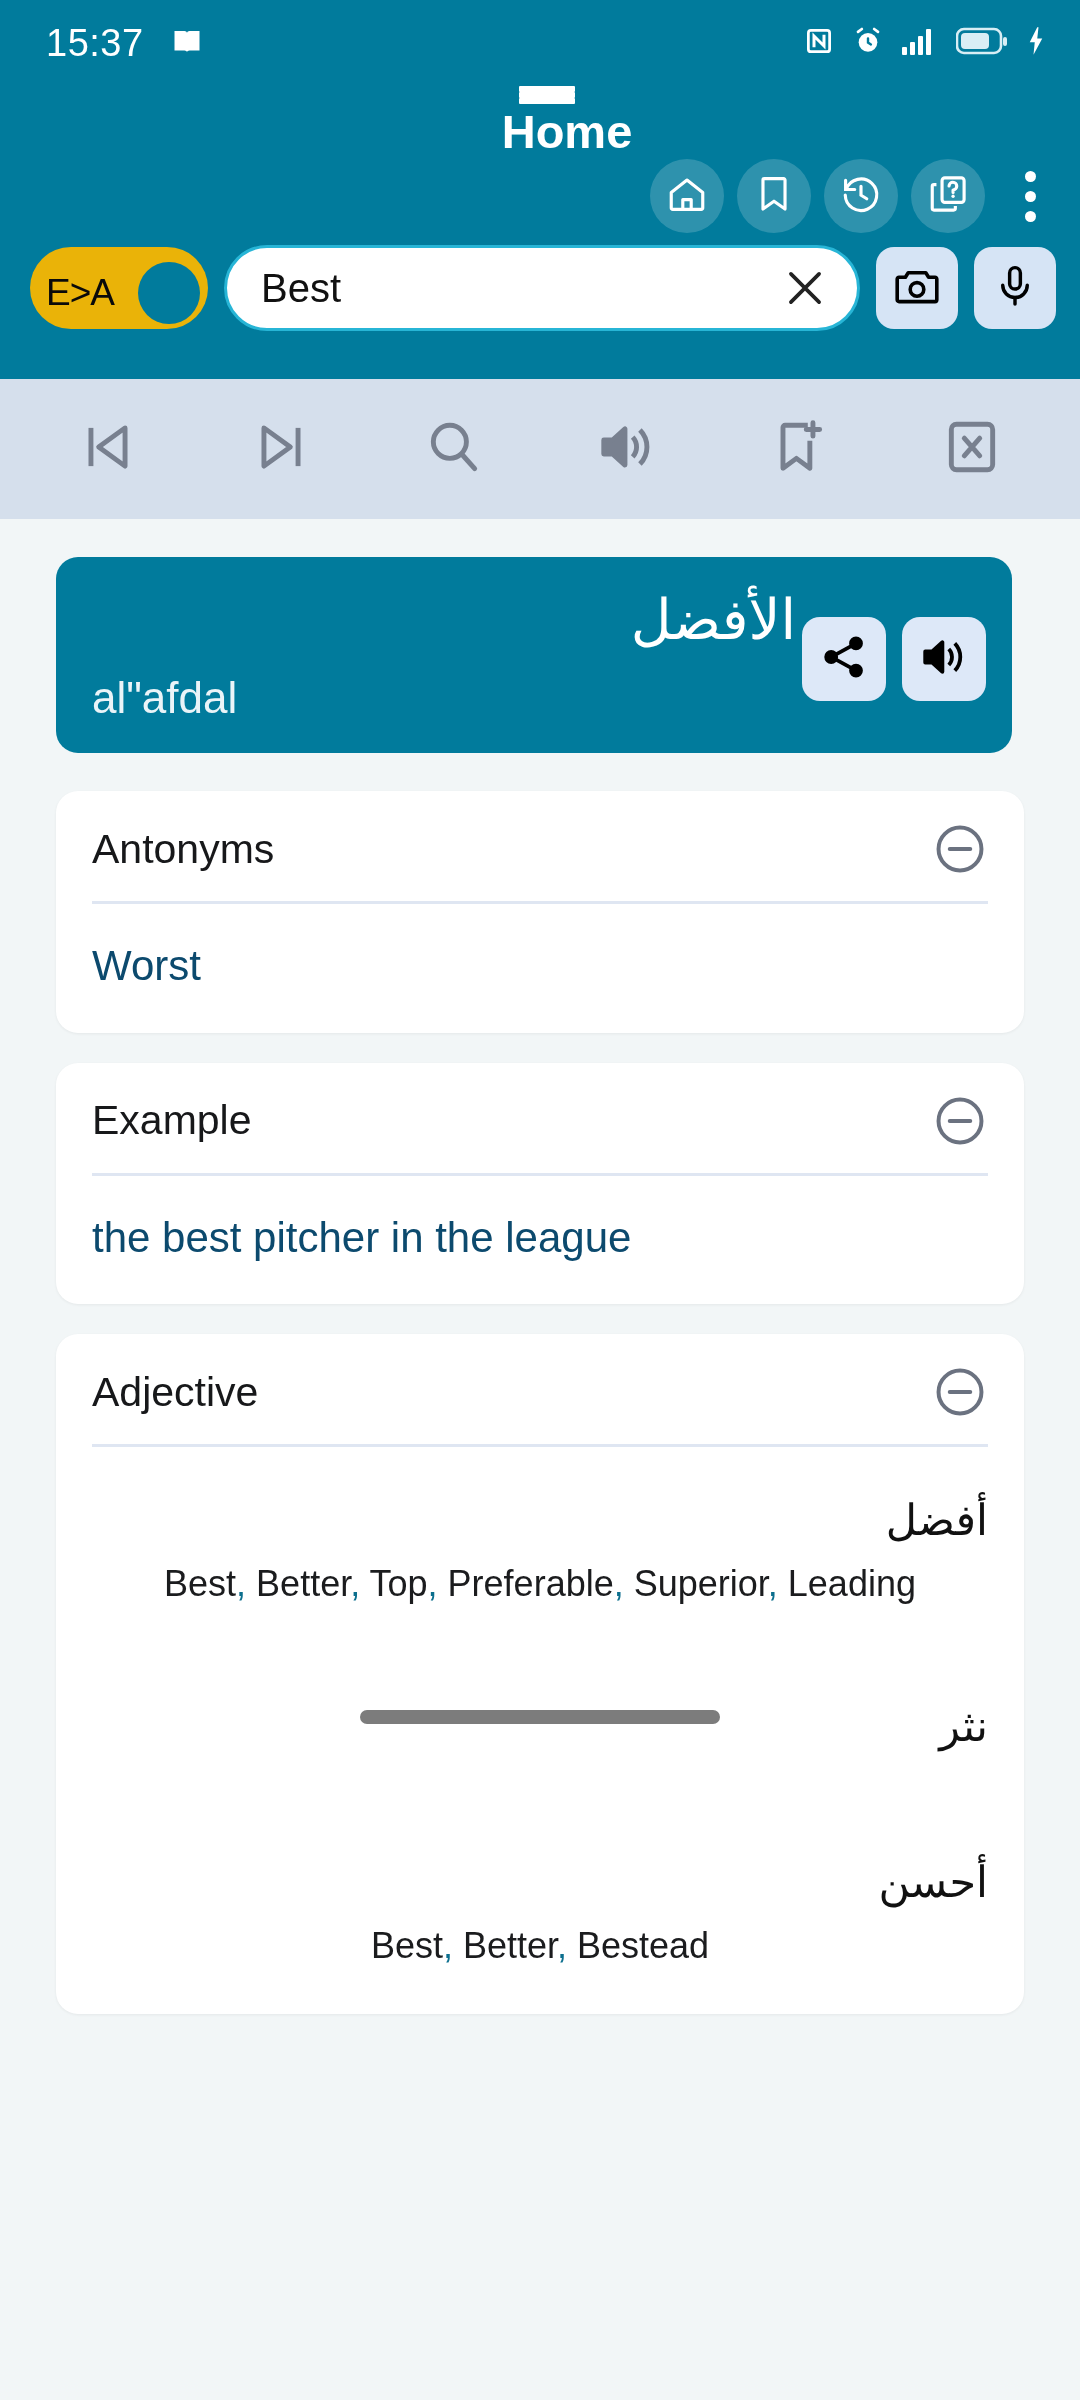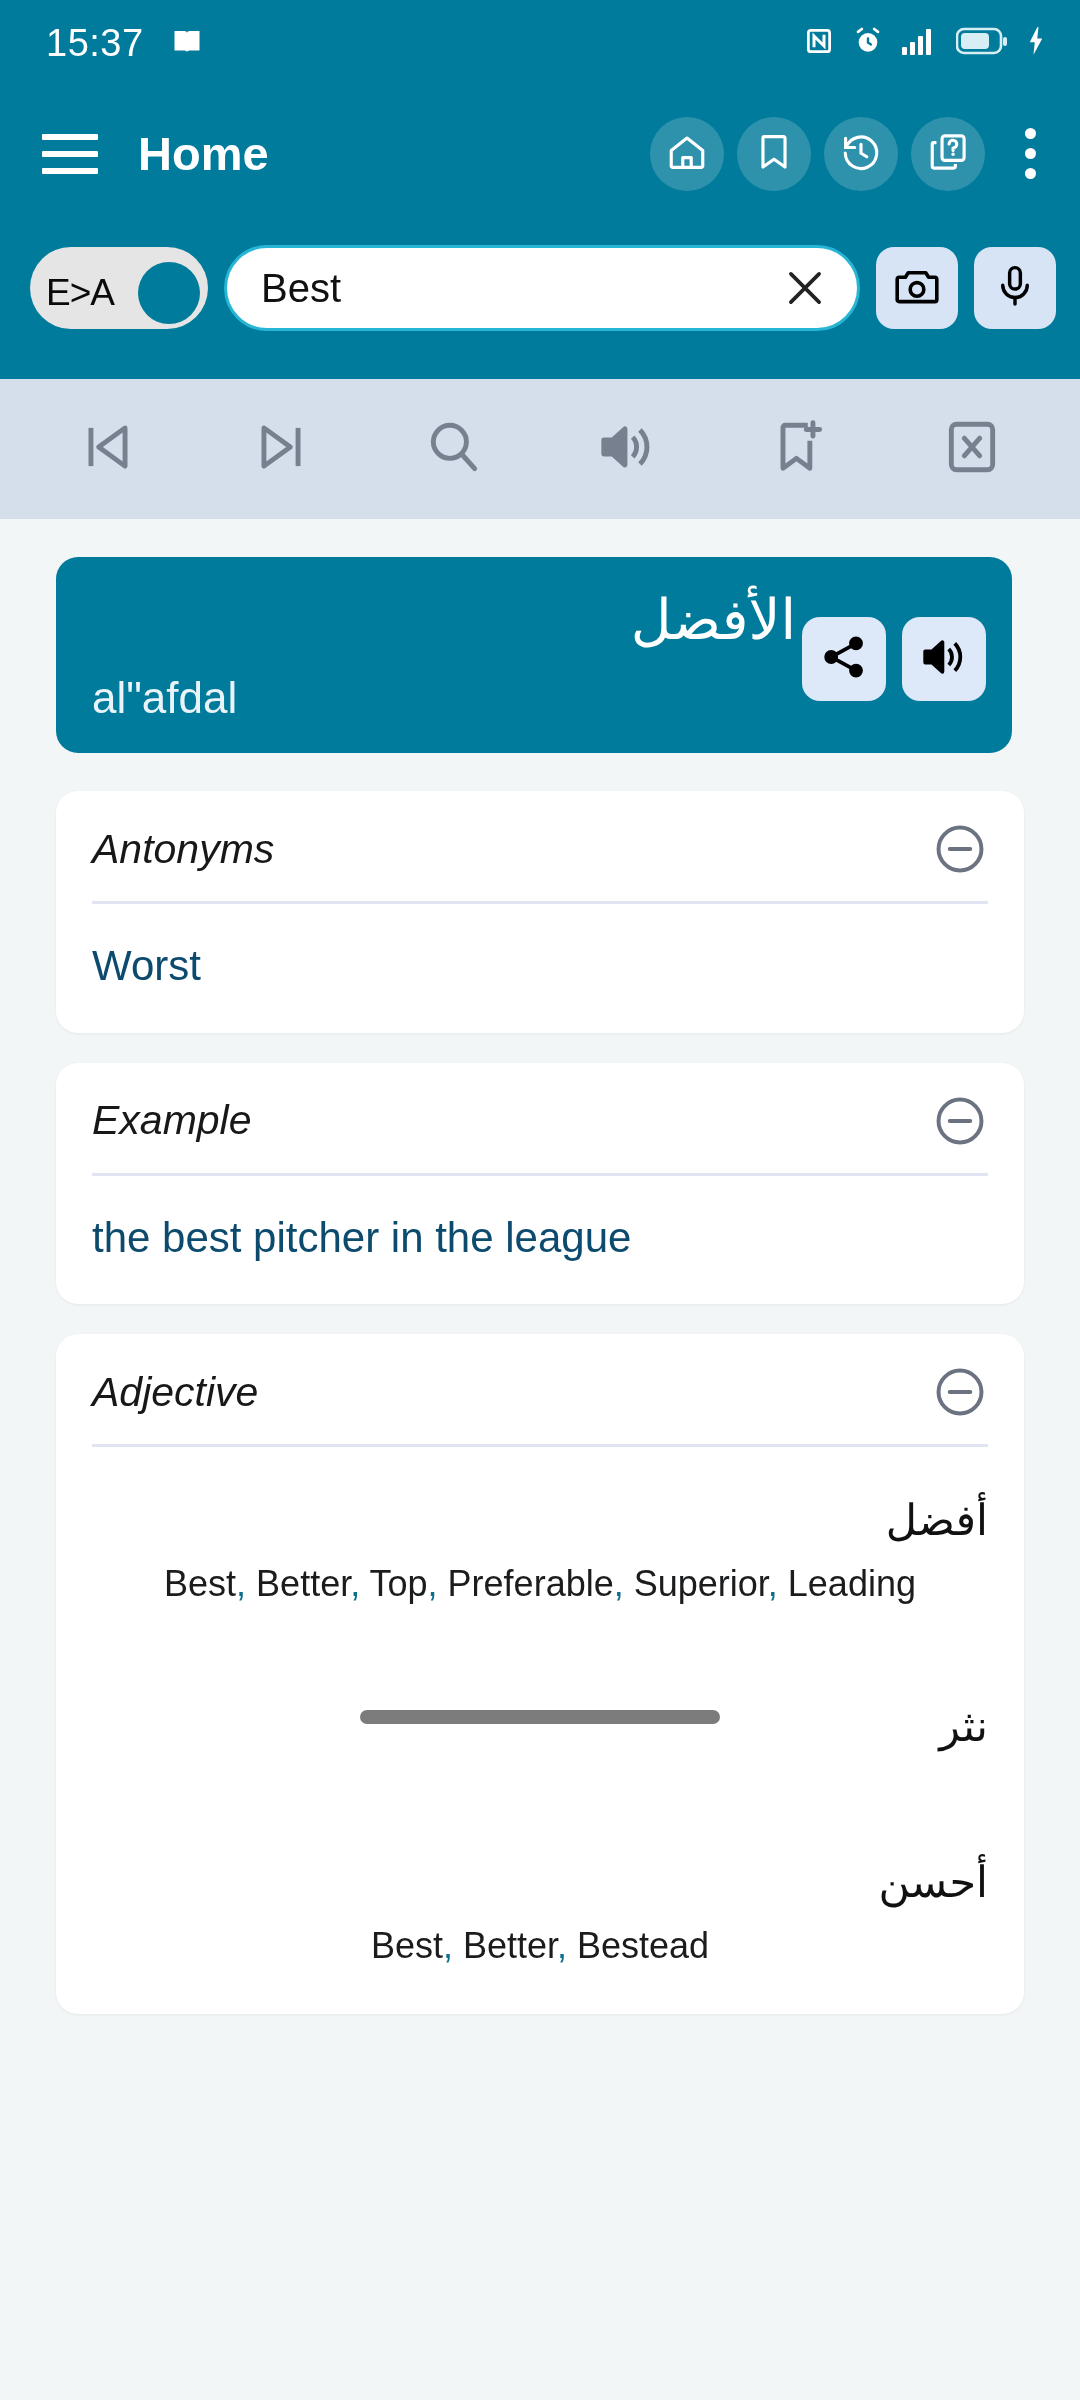--- a/index.html
+++ b/index.html
@@ -18,21 +18,21 @@
     padding: 0 34px 0 46px;
   }
   .sb-left { display: flex; align-items: center; gap: 26px; }
   .sb-time { color: #fff; font-size: 38px; letter-spacing: .5px; }
   .sb-right { display: flex; align-items: center; gap: 18px; }
   .ic { display: block; }
 
   
   .appbar {
     height: 135px; background: #017b9c;
-    display: flex; align-items: center; padding: 0 28px 0 42px; gap: 0;
+    display: flex; align-items: center; padding: 0 28px 0 42px; gap: 0; flex-direction: column;
   }
   .hamburger { width: 56px; height: 40px; display: flex; flex-direction: column;
                justify-content: space-between; cursor: pointer; }
   .hamburger i { display: block; height: 6px; background: #fff; border-radius: 1px; }
   .appbar-title { color: #fff; font-size: 47px; font-weight: 700; margin-left: 40px; }
   .appbar-actions { margin-left: auto; display: flex; align-items: center; gap: 13px; }
   .circle-btn {
     width: 74px; height: 74px; border-radius: 50%;
     background: rgba(255,255,255,.18);
     display: flex; align-items: center; justify-content: center; cursor: pointer;
@@ -40,21 +40,21 @@
   .dots { width: 44px; height: 74px; display: flex; flex-direction: column;
           align-items: center; justify-content: center; gap: 9px; margin-left: 10px; cursor: pointer;}
   .dots span { width: 11px; height: 11px; border-radius: 50%; background: #fff; display: block; }
 
   
   .searchrow {
     background: #017b9c; height: 158px;
     display: flex; align-items: center; padding: 0 24px 24px 30px; gap: 16px;
   }
   .lang-toggle {
-    width: 178px; height: 82px; border-radius: 42px; background: #e5e5e5;
+    width: 178px; height: 82px; border-radius: 42px; background: #eab308;
     display: flex; align-items: center; padding: 9px 8px 0 16px; cursor: pointer;
     flex: 0 0 auto;
   }
   .lang-toggle .lbl { font-size: 37px; color: #0a0a0a; letter-spacing: -1px; }
   .lang-toggle .thumb { width: 62px; height: 62px; border-radius: 50%; background: #017b9c; margin-left: auto; }
   .searchfield {
     flex: 1 1 auto; height: 86px; background: #fff; border-radius: 46px;
     border: 3px solid #27b5d6;
     display: flex; align-items: center; padding: 0 26px 0 34px; gap: 10px;
     min-width: 0;
@@ -93,21 +93,21 @@
   .headcard .translit { color: #eaf4f8; font-size: 44px; margin-top: 18px; }
   .headcard .hc-btns { position: absolute; right: 26px; top: 60px; display: flex; gap: 16px; }
   .hc-btn {
     width: 84px; height: 84px; border-radius: 18px; background: #dde8f8;
     display: flex; align-items: center; justify-content: center; cursor: pointer;
   }
 
   .card-head {
     display: flex; align-items: center; padding: 30px 36px 24px 36px;
   }
-  .card-head .ttl { font-size: 41px; font-style: italic; color: #17181a; font-weight: 400; }
+  .card-head .ttl { font-size: 41px; color: #17181a; font-weight: 400; }
   .minus-btn { margin-left: auto; width: 56px; height: 56px; cursor: pointer; }
   .divider { height: 3px; background: #dfe6f2; margin: 0 36px; }
   .card-body { padding: 34px 36px 38px 36px; }
   .body-text { font-size: 42px; color: #0c4a6e; line-height: 1.35; }
 
   .sense { padding: 0 36px 10px 36px; }
   .sense .ar {
     direction: rtl; text-align: right; font-size: 43px; color: #111;
     padding: 46px 0 10px 0; line-height: 1.3;
   }

